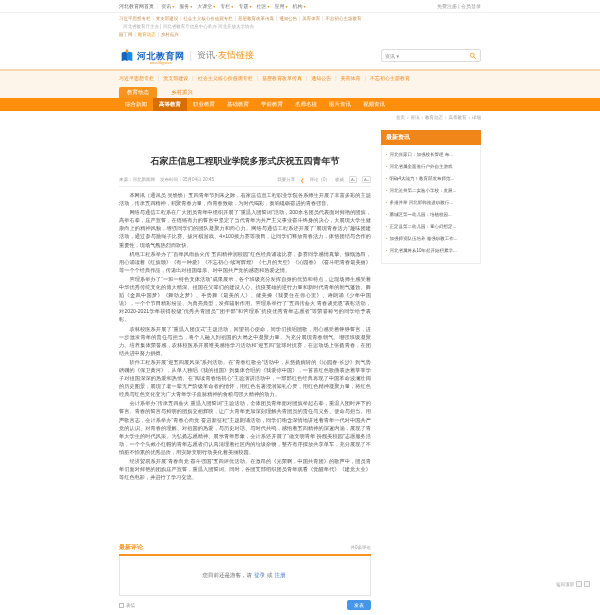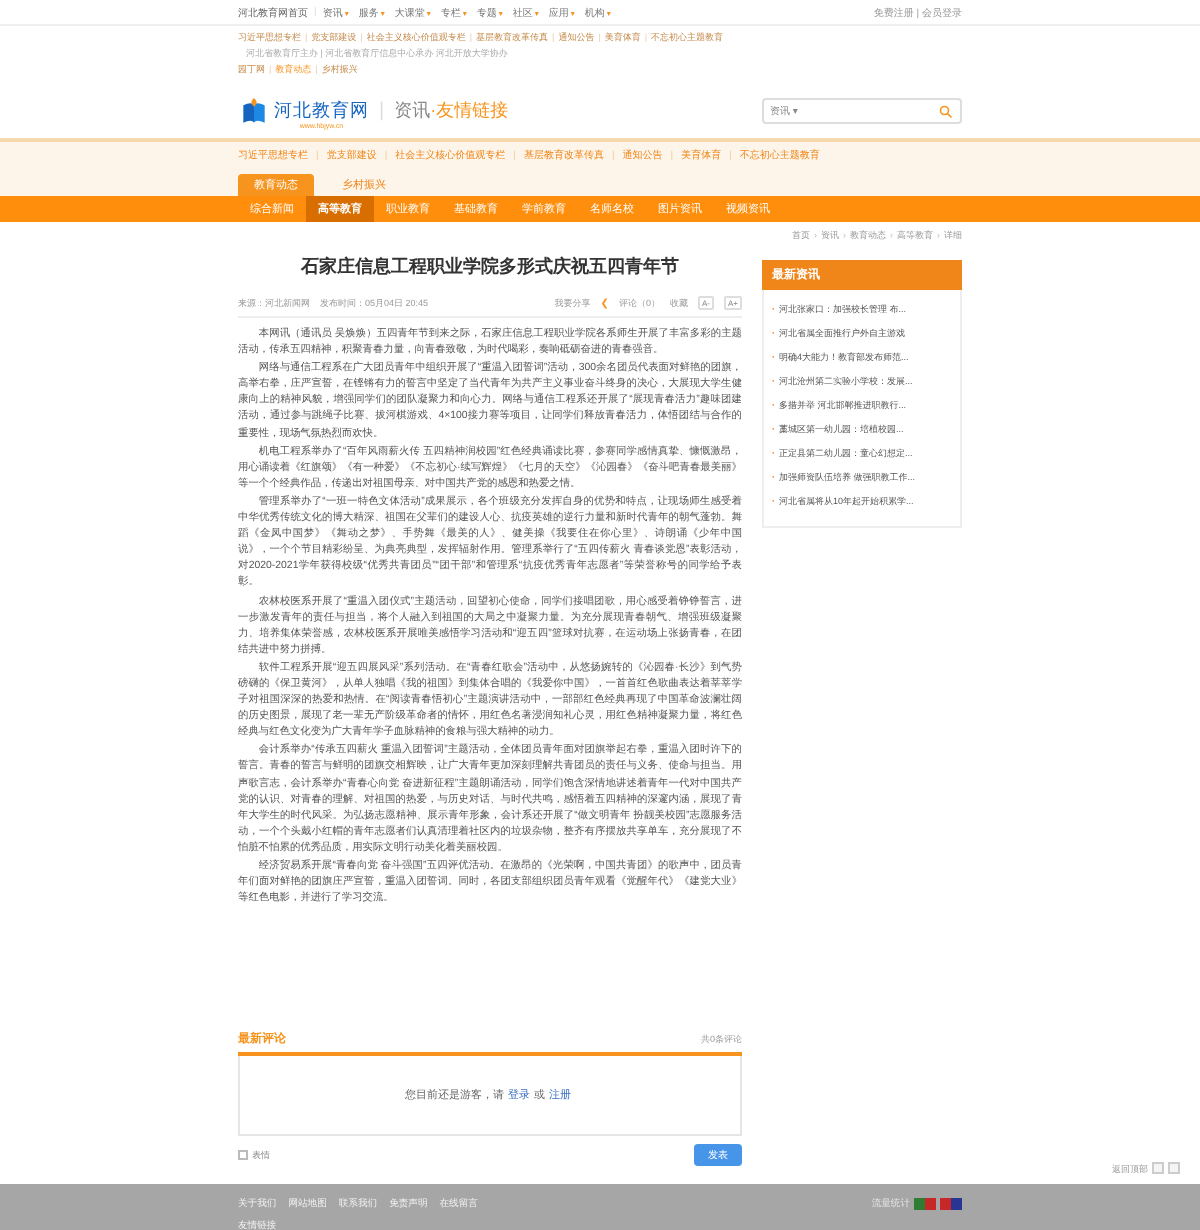--- a/index.html
+++ b/index.html
@@ -24,21 +24,21 @@
   .sub-line .lnk{margin-right:2px;white-space:nowrap;}
   .sub-line .lnk:not(:last-child)::after{content:"|";color:#e8cdb0;margin-left:2px;}
   .sub-right{color:#aaa;margin-left:4px;white-space:nowrap;}
   .sub-line .hl{color:#f7941d;}
 
   
   .header{height:27px;background:#fff;}
   .header-inner{display:flex;align-items:center;height:100%;}
   .logo{display:flex;align-items:center;gap:2px;}
   .logo-txt{line-height:1;}
-  .logo-name{font-size:9px;font-weight:normal;color:#1565c0;letter-spacing:.5px;}
+  .logo-name{font-size:9px;font-weight:bold;color:#1565c0;letter-spacing:.5px;}
   .logo-url{font-size:3.5px;color:#f7941d;display:block;text-align:center;}
   .hdr-div{color:#ddd;font-size:10px;margin:0 5px;}
   .section{font-size:9px;}
   .sec-gray{color:#888;}
   .sec-orange{color:#f7941d;}
   .search{margin-left:auto;width:100px;height:13px;border:1px solid:#ddd;border:1px solid #ddd;border-radius:2px;display:flex;align-items:center;padding:0 3px;background:#fff;}
   .search-cat{font-size:5px;color:#888;white-space:nowrap;}
   .search-input{flex:1;border:0;outline:0;font-size:5px;min-width:10px;background:transparent;}
   .mag{width:8px;height:8px;flex:0 0 auto;}
 
@@ -57,21 +57,21 @@
   .bar-item{color:#fff;font-size:5.5px;padding:0 6px;height:100%;display:flex;align-items:center;cursor:pointer;white-space:nowrap;}
   .bar-item.active{background:#d96e00;font-weight:bold;}
 
   
   .crumbrow{height:13px;display:flex;align-items:center;justify-content:flex-end;}
   .crumb{font-size:4.5px;color:#999;cursor:pointer;}
   .crumb:not(:last-child)::after{content:"›";margin:0 2px;color:#bbb;}
 
   
   .content{display:flex;gap:10px;align-items:flex-start;}
-  .article{width:252px;}
+  .article{width:252px;margin-top:28px;}
   .a-title{font-size:9px;font-weight:bold;color:#333;text-align:center;margin:3px 0 5px;}
   .a-meta{display:flex;align-items:center;font-size:4.5px;color:#999;border-bottom:1px solid #eee;padding:3px 0;gap:5px;}
   .a-meta .mid{margin-left:auto;display:flex;gap:5px;align-items:center;}
   .share-ic{color:#f7941d;font-size:5px;}
   .fontbox{border:1px solid #ddd;padding:0 1px;font-size:4px;color:#888;border-radius:1px;cursor:pointer;}
   .a-body{min-height:346px;padding-top:4px;}
   .a-body p{font-size:5.2px;line-height:8.1px;color:#555;text-align:justify;text-indent:2em;margin-bottom:1px;}
 
   
   .sidebar{width:100px;margin-top:6px;}

